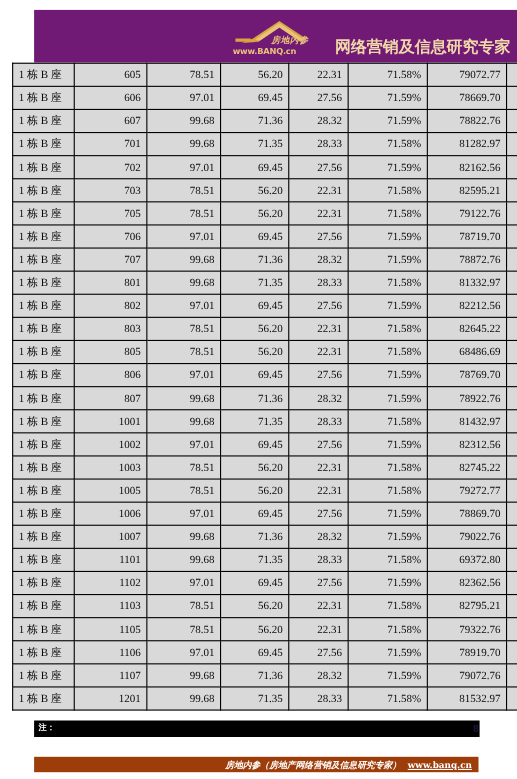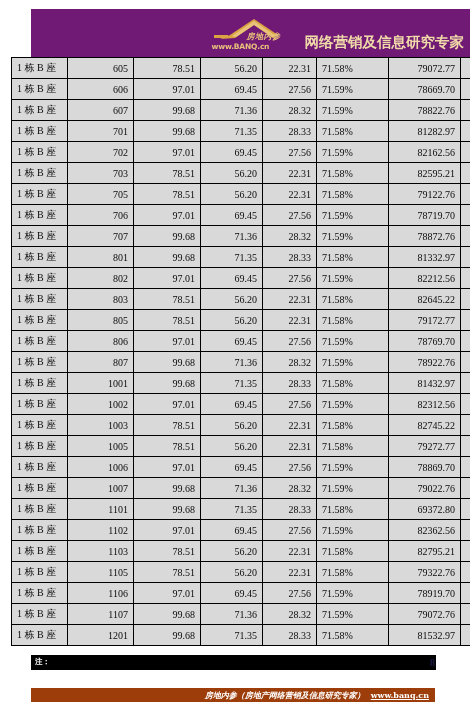--- a/index.html
+++ b/index.html
@@ -88,21 +88,21 @@
     font-size: 10px;
     color: #0a0a0a;
     padding: 0 5px;
     background: #d9d9d9;
     white-space: nowrap;
     overflow: hidden;
   }
   td.c-building { }
   td.c-unit     { text-align: right; }
   td.c-num      { text-align: right; }
-  td.c-pct      { text-align: left; }
+  td.c-pct      { text-align: right; }
 
   col.w-building { width: 56px; }
   col.w-unit     { width: 66px; }
   col.w-area     { width: 67px; }
   col.w-inner    { width: 62px; }
   col.w-share    { width: 54px; }
   col.w-rate     { width: 72px; }
   col.w-price    { width: 72px; }
   col.w-total    { width: 72px; }
 
@@ -315,21 +315,21 @@
         <td class="c-num">82645.22</td>
         <td class="c-num">6488476.22</td>
       </tr>
       <tr>
         <td class="c-building">1 栋 B 座</td>
         <td class="c-unit">805</td>
         <td class="c-num">78.51</td>
         <td class="c-num">56.20</td>
         <td class="c-num">22.31</td>
         <td class="c-pct">71.58%</td>
-        <td class="c-num">79172.77</td>
+        <td class="c-num">68486.69</td>
         <td class="c-num">6215854.17</td>
       </tr>
       <tr>
         <td class="c-building">1 栋 B 座</td>
         <td class="c-unit">806</td>
         <td class="c-num">97.01</td>
         <td class="c-num">69.45</td>
         <td class="c-num">27.56</td>
         <td class="c-pct">71.59%</td>
         <td class="c-num">78769.70</td>

